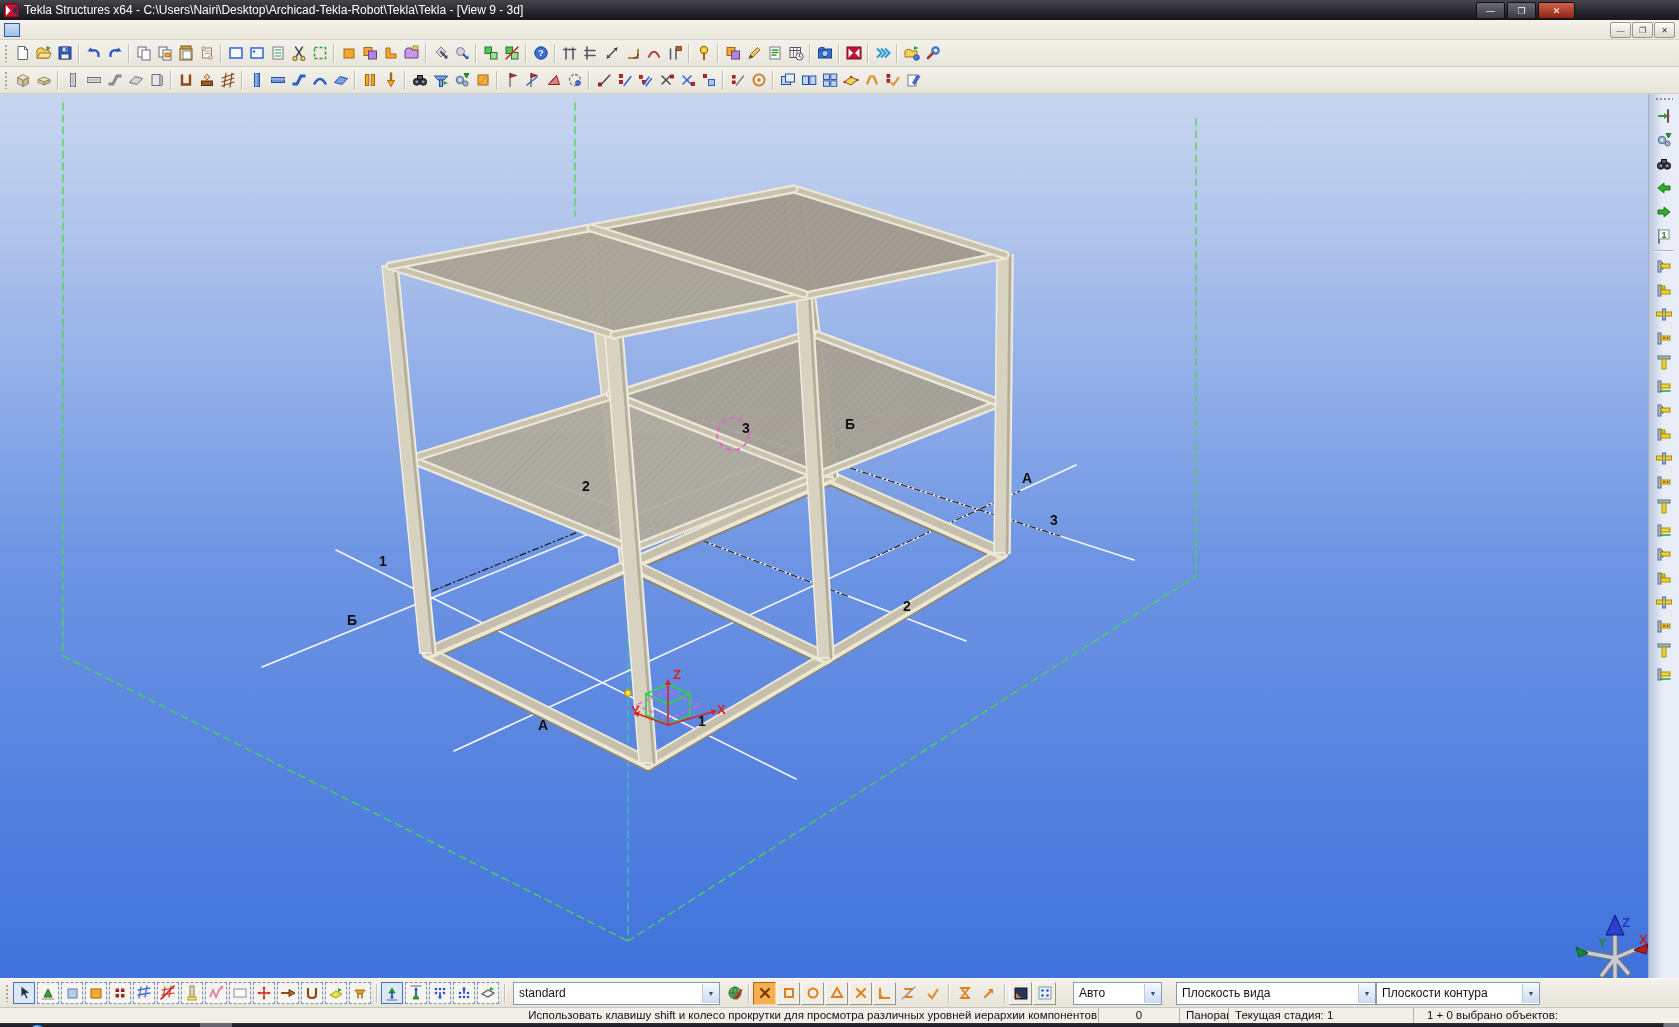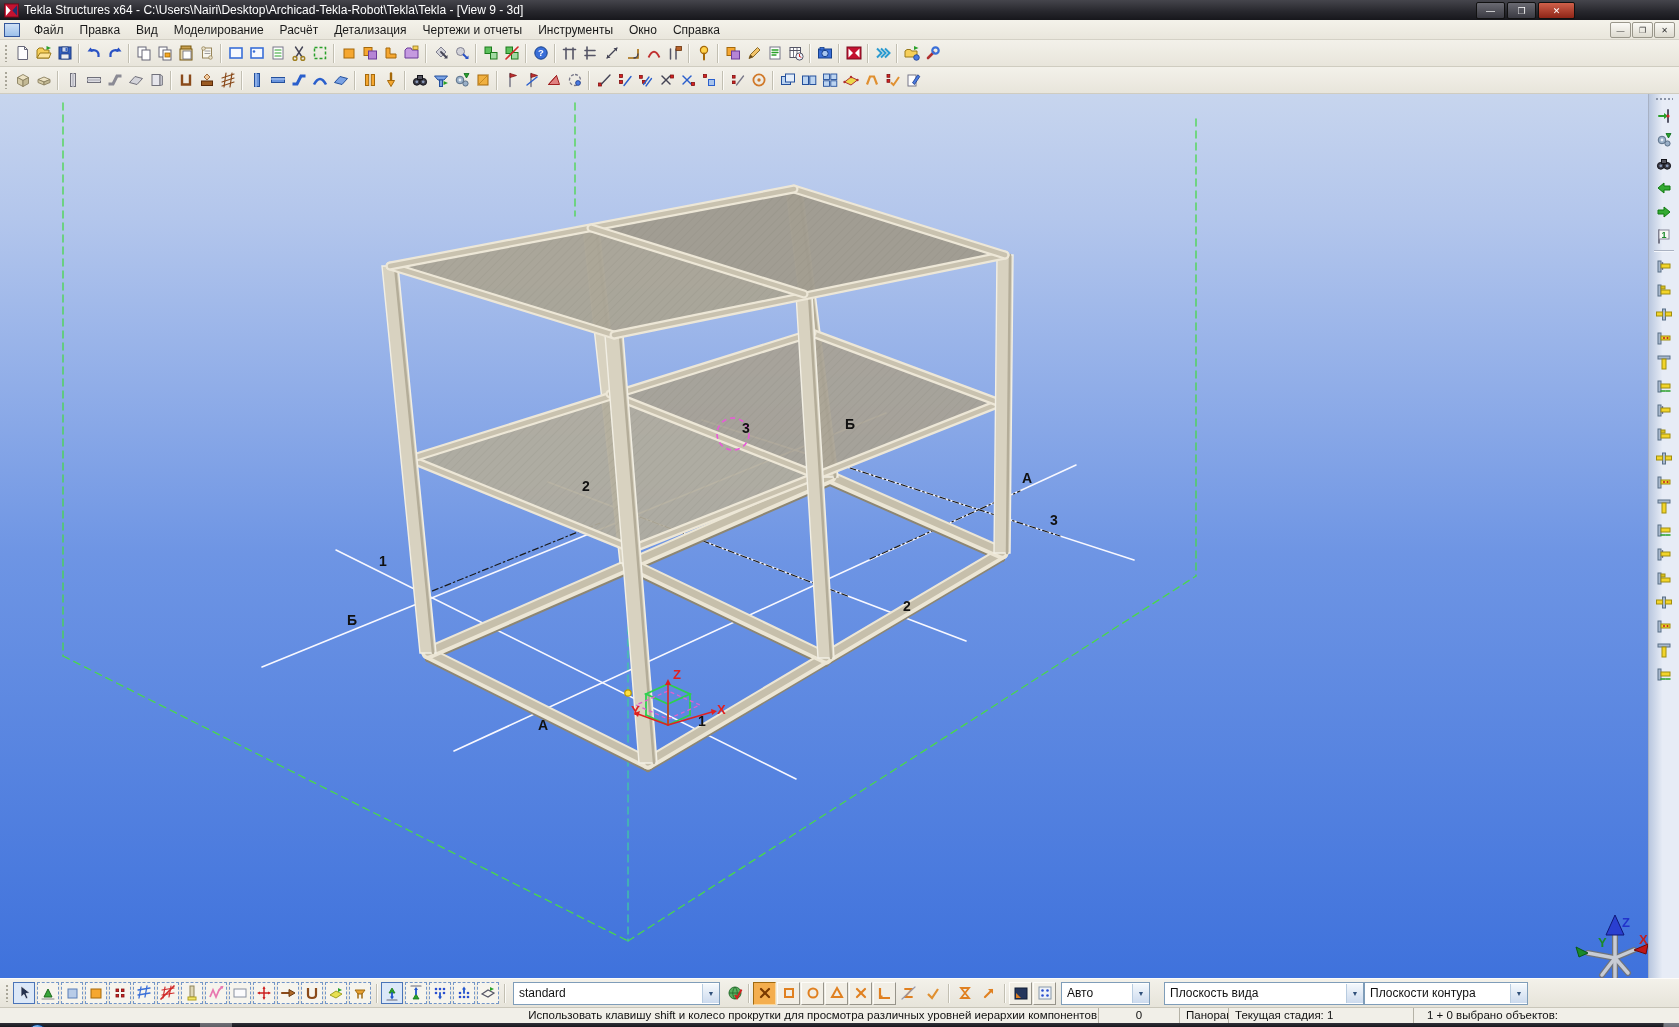--- a/index.html
+++ b/index.html
@@ -83,32 +83,20 @@
     <span>Tekla Structures x64 - C:\Users\Nairi\Desktop\Archicad-Tekla-Robot\Tekla\Tekla  - [View 9 - 3d]</span>
     <div class="winbtns">
       <div class="wbtn">—</div>
       <div class="wbtn">❐</div>
       <div class="wbtn close">✕</div>
     </div>
   </div>
 
   <div class="menubar">
     <div class="mdiicon"></div>
-    <div id="menuItems" style="display:flex;">
-        <span class="mi">Файл</span>
-        <span class="mi">Правка</span>
-        <span class="mi">Вид</span>
-        <span class="mi">Моделирование</span>
-        <span class="mi">Расчёт</span>
-        <span class="mi">Детализация</span>
-        <span class="mi">Чертежи и отчеты</span>
-        <span class="mi">Инструменты</span>
-        <span class="mi">Окно</span>
-        <span class="mi">Справка</span>
-      </div>
     <div class="mdibtns">
       <div class="mdib">—</div>
       <div class="mdib">❐</div>
       <div class="mdib">✕</div>
     </div>
   </div>
 
   <div class="tb" id="tbMain">
       <div class="grip"></div>
       <div class="tbi">
@@ -1193,21 +1181,21 @@
         <div class="snapb">
           <svg viewBox="0 0 16 16" width="16" height="16">
             <rect x="2" y="2" width="12" height="12" fill="#eef2f8" stroke="#8898aa" stroke-width="1"></rect>
             <circle cx="5.5" cy="5.5" r="1.3" fill="#2a4fd0"></circle>
             <circle cx="10.5" cy="5.5" r="1.3" fill="#2a4fd0"></circle>
             <circle cx="5.5" cy="10.5" r="1.3" fill="#2a4fd0"></circle>
             <circle cx="10.5" cy="10.5" r="1.3" fill="#2a4fd0"></circle>
           </svg>
         </div>
       </div>
-    <div class="combo" style="width:82px;margin-left:4px;">
+    <div class="combo" style="width:82px;margin-left:16px;">
       <span>Авто</span>
       <span class="arr">▼</span>
     </div>
     <div class="combo" style="width:193px;margin-left:14px;">
       <span>Плоскость вида</span>
       <span class="arr">▼</span>
     </div>
     <div class="combo" style="width:157px;">
       <span>Плоскости контура</span>
       <span class="arr">▼</span>

